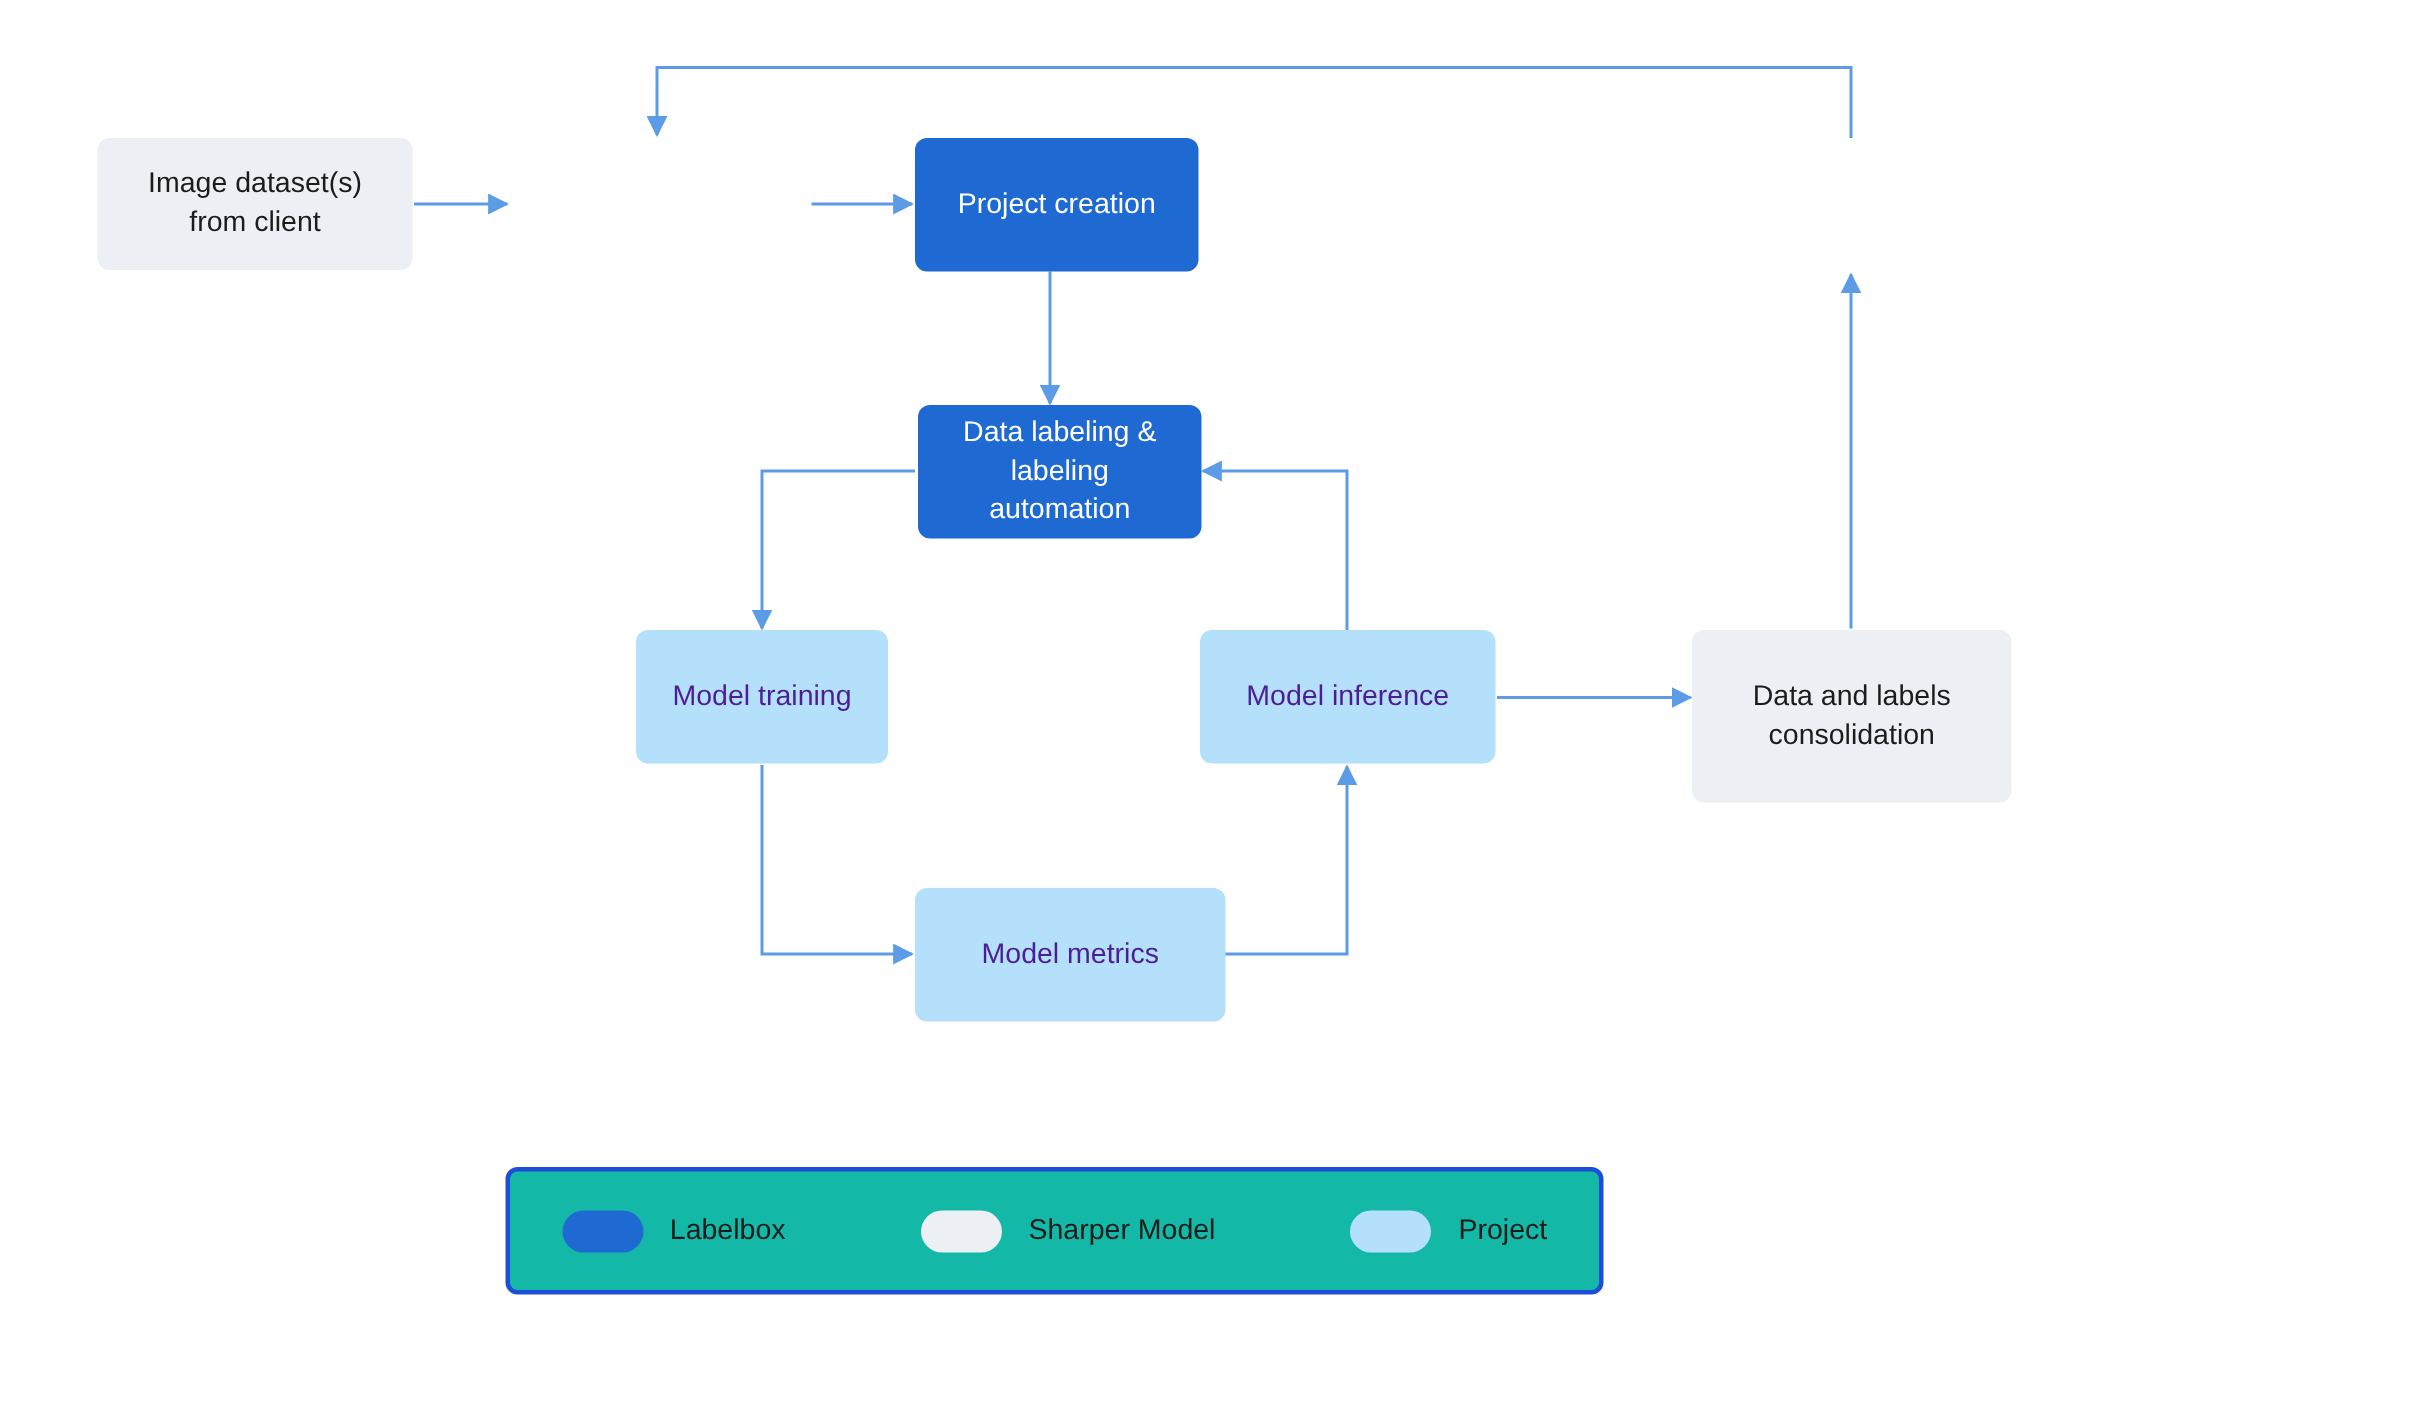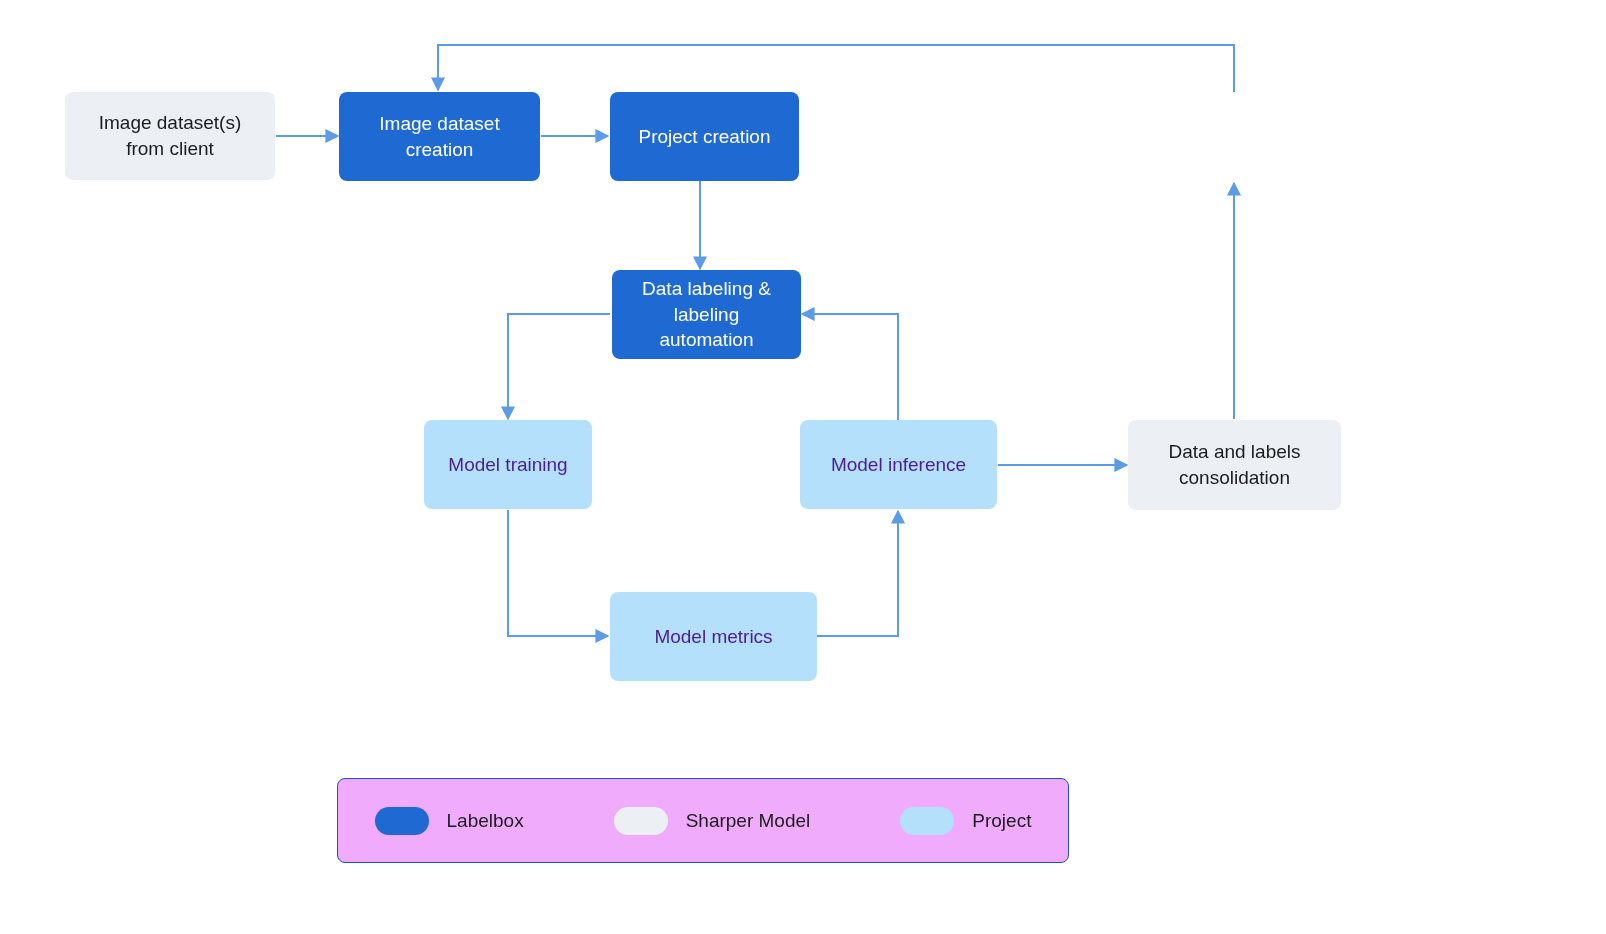--- a/index.html
+++ b/index.html
@@ -42,28 +42,28 @@
   }
   svg.edges {
     position: absolute;
     left: 0; top: 0;
     width: 1606px;
     height: 934px;
     pointer-events: none;
   }
   .legend {
     position: absolute;
-    border: 1px solid #1d4ed8;
+    border: 3px solid #1d4ed8;
     border-radius: 8px;
     display: flex;
     align-items: center;
     justify-content: center;
     gap: 90px;
     box-sizing: border-box;
-    background: #f0abfc;
+    background: #14b8a6;
   }
   .legend-item {
     display: flex;
     align-items: center;
     gap: 18px;
     font-size: 19px;
     color: #1c1c1c;
   }
   .swatch {
     width: 54px;
@@ -106,23 +106,20 @@
       <line x1="1234" y1="419" x2="1234" y2="183" marker-end="url(#arrow)"></line>
 
       <polyline points="1234,92 1234,45 438,45 438,90" marker-end="url(#arrow)"></polyline>
     </g>
   </svg>
 
   <div class="node node-gray" style="left:65px; top:92px; width:210px; height:88px;">
     <span>Image dataset(s) from client</span>
   </div>
 
-  <div class="node node-blue" style="left:339px; top:92px; width:201px; height:89px;">
-    <span>Image dataset creation</span>
-  </div>
 
   <div class="node node-blue" style="left:610px; top:92px; width:189px; height:89px;">
     <span>Project creation</span>
   </div>
 
   <div class="node node-blue" style="left:612px; top:270px; width:189px; height:89px;">
     <span>Data labeling &amp; labeling automation</span>
   </div>
 
   <div class="node node-light" style="left:424px; top:420px; width:168px; height:89px;">
@@ -130,21 +127,21 @@
   </div>
 
   <div class="node node-light" style="left:610px; top:592px; width:207px; height:89px;text-align:right;">
     <span>Model metrics</span>
   </div>
 
   <div class="node node-light" style="left:800px; top:420px; width:197px; height:89px;text-align:center;">
     <span>Model inference</span>
   </div>
 
-  <div class="node node-gray" style="left:1128px; top:420px; width:213px; height:90px;text-align:center;">
+  <div class="node node-gray" style="left:1128px; top:420px; width:213px; height:115px;text-align:center;">
     <span>Data and labels consolidation</span>
   </div>
 
 
   <div class="legend" style="left:337px; top:778px; width:732px; height:85px;">
     <div class="legend-item">
       <span class="swatch sw-blue"></span>
       <span>Labelbox</span>
     </div>
     <div class="legend-item">

